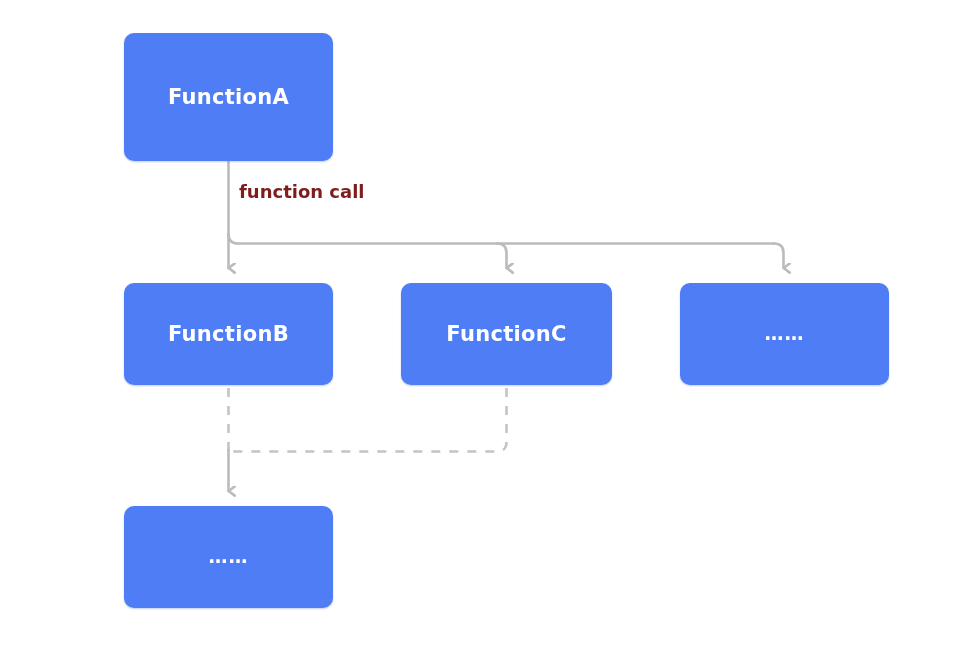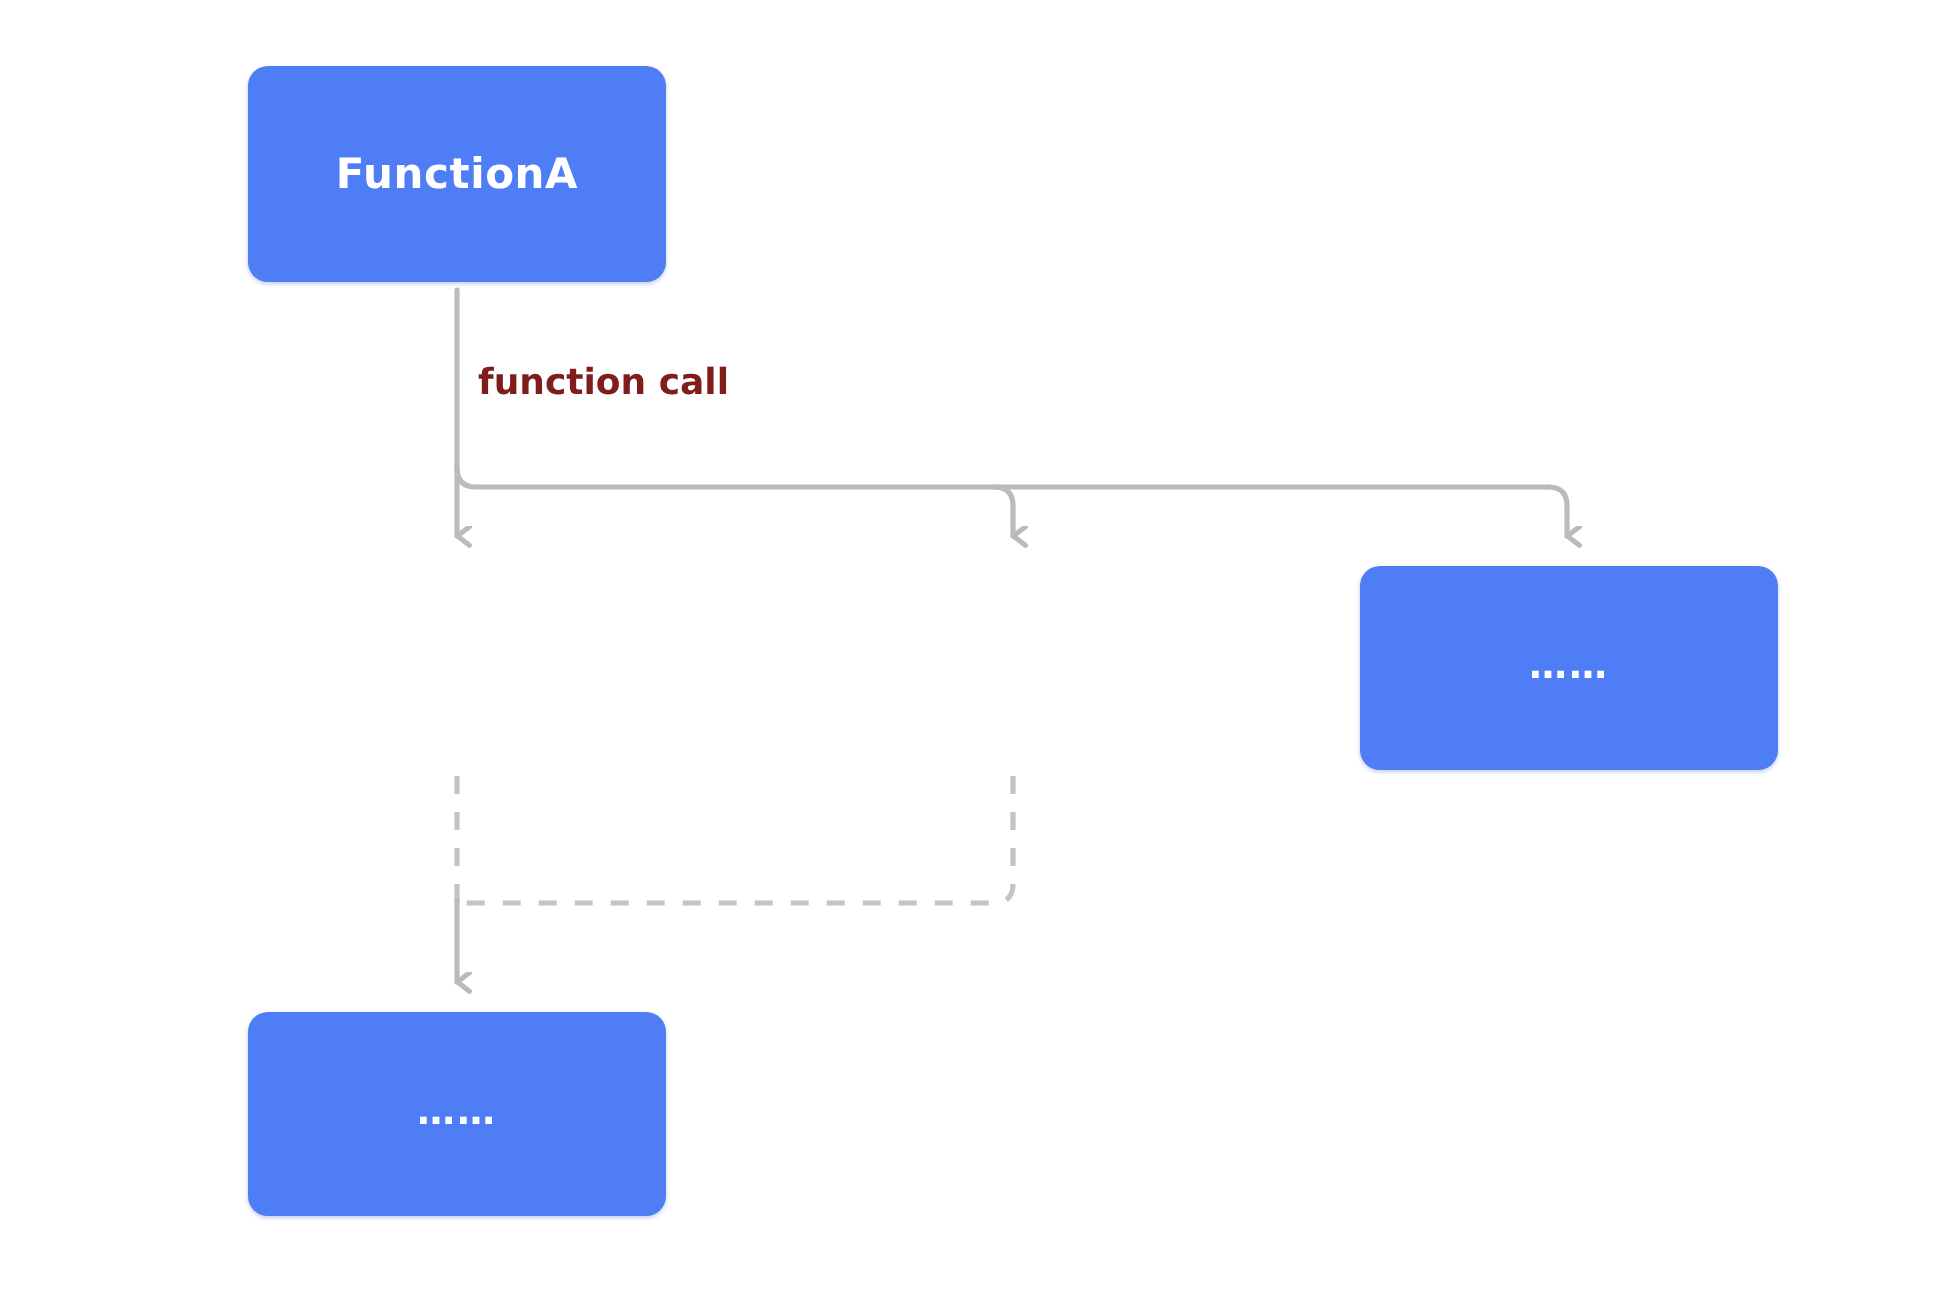--- a/index.html
+++ b/index.html
@@ -80,29 +80,35 @@
 
     <path d="M 774 243.5 Q 783.5 243.5 783.5 253 L 783.5 268" fill="none" stroke="#bbbbbb" stroke-width="2.6" stroke-linecap="round" marker-end="url(#arrowhead)"></path>
 
     <path d="M 228.5 388 L 228.5 452" fill="none" stroke="#c4c4c4" stroke-width="2.6" stroke-linecap="butt" stroke-dasharray="9 9"></path>
 
     <path d="M 506.5 388 L 506.5 442 Q 506.5 451.5 497 451.5 L 231 451.5" fill="none" stroke="#c4c4c4" stroke-width="2.6" stroke-linecap="butt" stroke-dasharray="9 9"></path>
 
     <path d="M 228.5 450 L 228.5 491" fill="none" stroke="#bbbbbb" stroke-width="2.6" stroke-linecap="round" marker-end="url(#arrowhead)"></path>
   </svg>
 
-  <div class="node" id="node-function-a" style="left:124px; top:33px; width:209px; height:108px; background:#4e7df5;">
+  <div class="node" id="node-function-a" style="left:124px; top:33px; width:209px; height:128px; background:#4e7df5;">
     <span class="node-label">FunctionA</span>
   </div>
 
   <div class="edge-label" style="left:239px; top:183px;">
     <span>function call</span>
   </div>
 
+  <div class="node" id="node-function-b" style="left:124px; top:283px; width:209px; height:102px; background:#4e7df5;">
+    <span class="node-label">FunctionB</span>
+  </div>
 
+  <div class="node" id="node-function-c" style="left:401px; top:283px; width:211px; height:102px; background:#4e7df5;">
+    <span class="node-label">FunctionC</span>
+  </div>
 
   <div class="node node-ellipsis" id="node-more-siblings" style="left:680px; top:283px; width:209px; height:102px; background:#4e7df5;">
     <span class="node-label">……</span>
   </div>
 
   <div class="node node-ellipsis" id="node-more-children" style="left:124px; top:506px; width:209px; height:102px; background:#4e7df5;">
     <span class="node-label">……</span>
   </div>
 
 </div>

